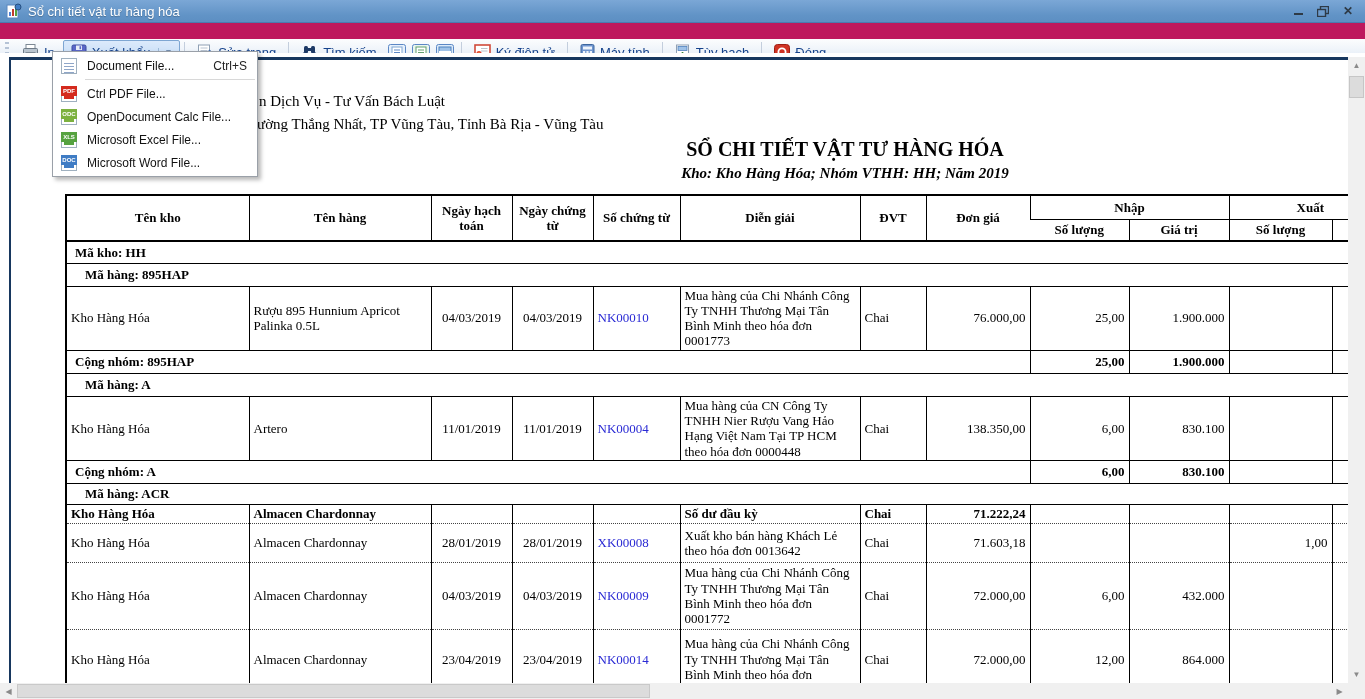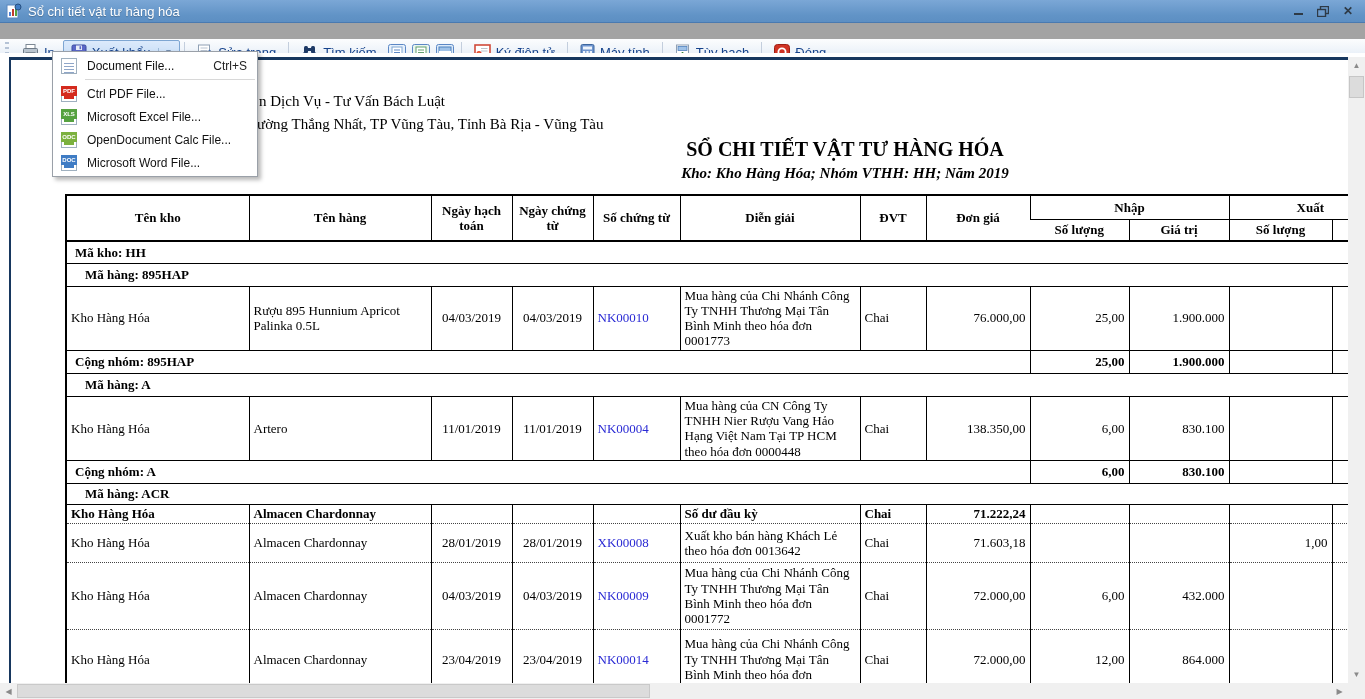--- a/index.html
+++ b/index.html
@@ -1,18 +1,18 @@
 <!DOCTYPE html>
 <html><head>
 <meta charset="utf-8">
 <style>
   * { margin:0; padding:0; box-sizing:border-box; }
   html,body { width:1365px; height:699px; overflow:hidden; background:#fff;
               font-family:"Liberation Sans",sans-serif; }
-  .window { position:relative; width:1365px; height:699px; background:#a3a3a3; overflow:hidden; }
+  .window { position:relative; width:1365px; height:699px; background:#be185d; overflow:hidden; }
 
   
   .titlebar { position:absolute; left:0; top:0; width:1365px; height:23px;
     background:linear-gradient(#7ba7d6,#6193c6 70%,#5d8fc3);
     border-bottom:1px solid #4a7ab0; display:flex; align-items:center; padding:0 6px; }
   .titlebar .title { color:#fff; font-size:13px; margin-left:6px; text-shadow:0 1px 1px rgba(0,0,0,.25); }
   .win-controls { margin-left:auto; display:flex; align-items:center; gap:14px; padding-right:6px; }
   .win-controls .wc { color:#2e3a46; font-size:12px; font-weight:bold; cursor:default; line-height:1; }
   .minbar { display:inline-block; width:9px; height:2px; background:#2e3a46; }
 
@@ -460,31 +460,31 @@
       <div class="msep"></div>
       <div class="mitem">
         <span class="ficon">
           <span class="band" style="background: rgb(212, 42, 30);">PDF</span>
           <span class="mark" style="background: rgb(212, 42, 30);"></span>
         </span>
         <span class="mlabel">Ctrl PDF File...</span>
       </div>
       <div class="mitem">
         <span class="ficon">
+          <span class="band" style="background: rgb(124, 177, 63);">ODC</span>
+          <span class="mark" style="background: rgb(124, 177, 63);"></span>
+        </span>
+        <span class="mlabel">OpenDocument Calc File...</span>
+      </div>
+      <div class="mitem">
+        <span class="ficon">
           <span class="band" style="background: rgb(86, 162, 64);">XLS</span>
           <span class="mark" style="background: rgb(86, 162, 64);"></span>
         </span>
         <span class="mlabel">Microsoft Excel File...</span>
-      </div>
-      <div class="mitem">
-        <span class="ficon">
-          <span class="band" style="background: rgb(124, 177, 63);">ODC</span>
-          <span class="mark" style="background: rgb(124, 177, 63);"></span>
-        </span>
-        <span class="mlabel">OpenDocument Calc File...</span>
       </div>
       <div class="mitem">
         <span class="ficon">
           <span class="band" style="background: rgb(63, 124, 196);">DOC</span>
           <span class="mark" style="background: rgb(63, 124, 196);"></span>
         </span>
         <span class="mlabel">Microsoft Word File...</span>
       </div>
     </div>
 

